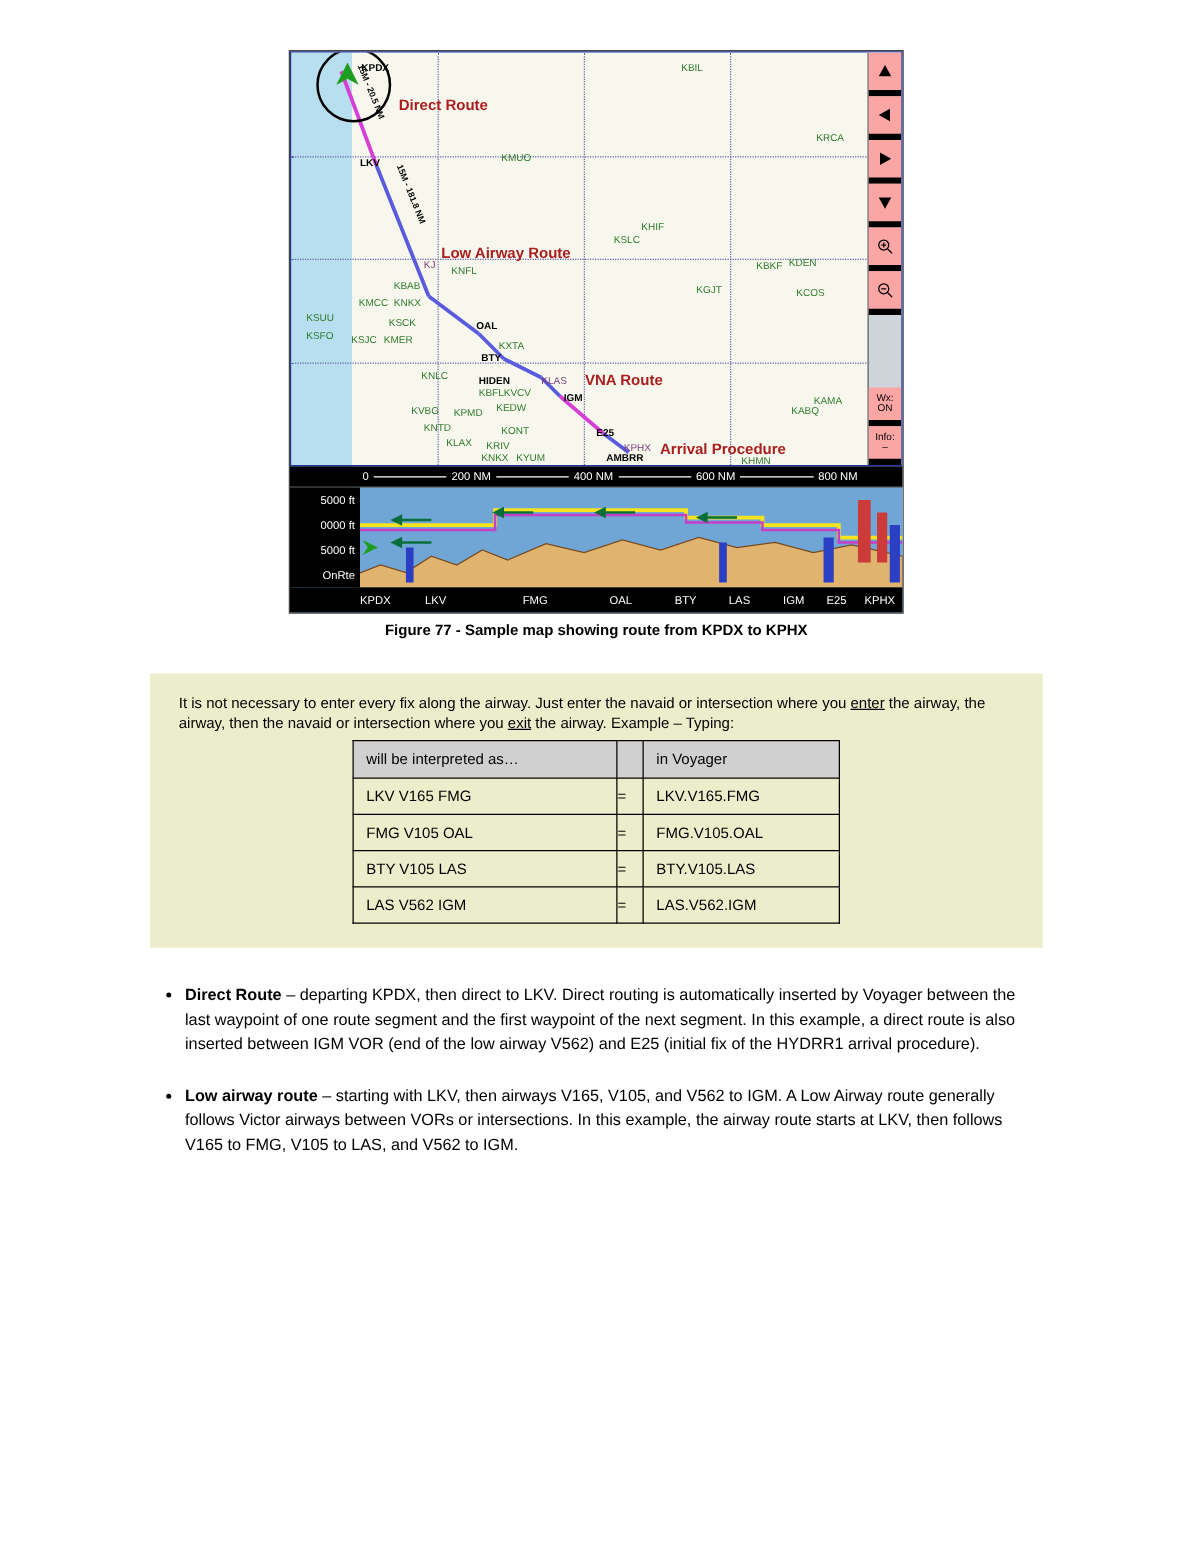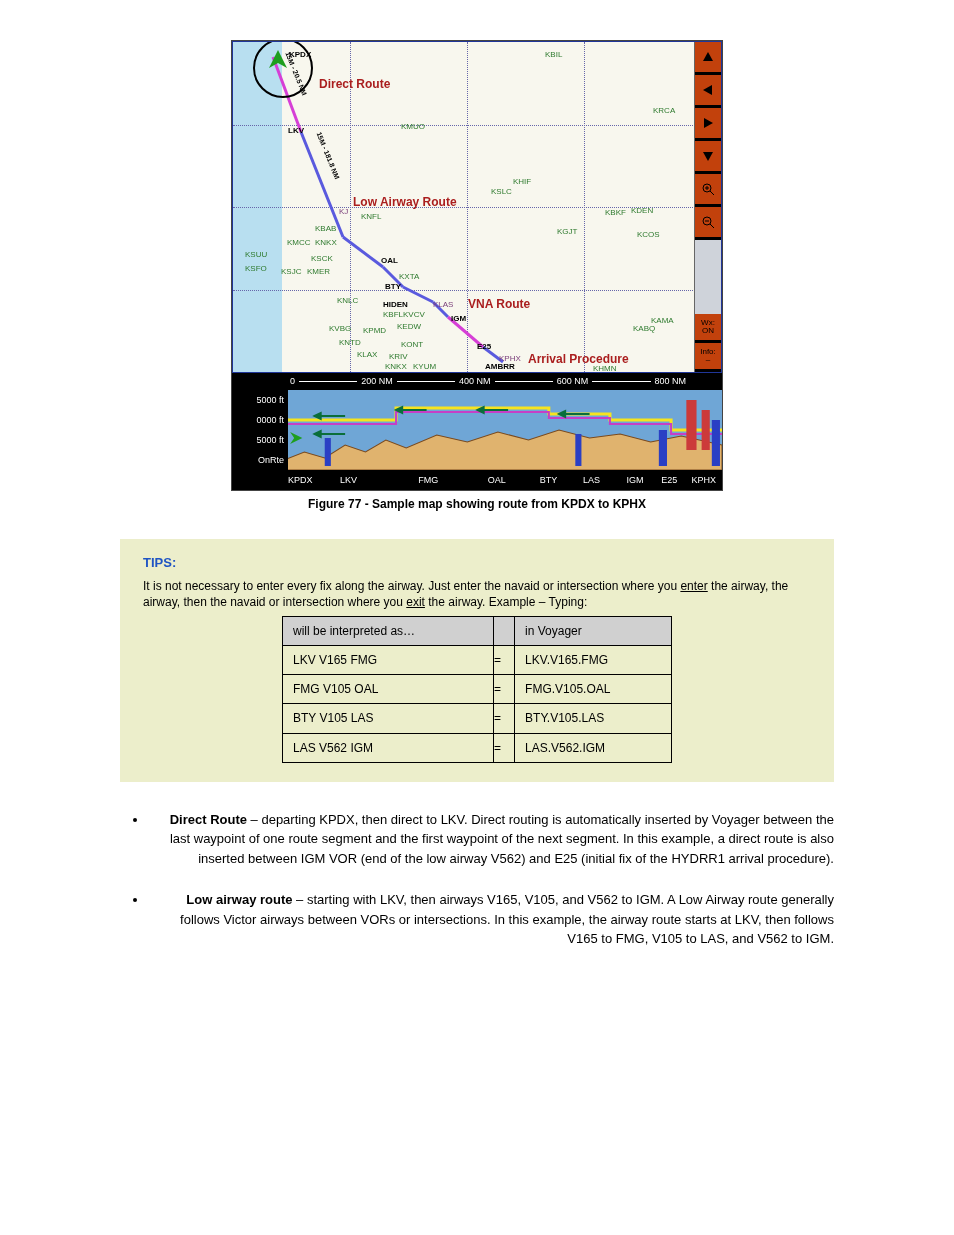--- a/index.html
+++ b/index.html
@@ -34,22 +34,22 @@
   .map-area .ctrl-col {
     position: absolute;
     right: 0; top: 0;
     width: 26px; height: 100%;
     background: #cfd3da;
     border-left: 1px solid #666;
     display: flex; flex-direction: column;
   }
   .ctrl-btn {
     height: 30px;
-    border-bottom: 3px solid #000000;
-    background: #c2410c;
+    border-bottom: 5px solid #000000;
+    background: #fca5a5;
     display: flex; align-items: center; justify-content: center;
     font-size: 11px;
     cursor: pointer;
   }
   .ctrl-btn svg { width: 12px; height: 12px; }
   .ctrl-lbl { font-size: 8px; line-height: 1; text-align: center; }
   .gridline-v { position: absolute; top:0; bottom:0; border-left: 1px dotted #6666aa; }
   .gridline-h { position: absolute; left:0; right:26px; border-top: 1px dotted #6666aa; }
   .wp { position: absolute; font-size: 8px; color: #7a3e7a; white-space: nowrap; }
   .wp.grn { color: #2e7a2e; }
@@ -110,21 +110,21 @@
   table.airway th, table.airway td {
     border: 1px solid #000;
     padding: 6px 10px;
     text-align: left;
     vertical-align: middle;
   }
   table.airway th { background: #d0d0d0; font-weight: normal; }
   table.airway td.sep { width: 6px; padding:0; border-top:1px solid #000; border-bottom:1px solid #000; }
 
   ul.bullets { padding-left: 28px; margin: 0; }
-  ul.bullets > li { margin-bottom: 22px; line-height: 1.5; font-size: 13px; text-align: right; }
+  ul.bullets > li { margin-bottom: 22px; line-height: 1.5; font-size: 13px; }
   ul.bullets .lead { font-weight: bold; }
   .item-body { font-weight: normal; }
 
   .footer { text-align:center; font-size: 11px; margin-top: 40px; }
 </style>
 </head>
 <body>
 
 <div class="page">
 
@@ -328,21 +328,20 @@
           <span style="flex:0 0 7%">E25</span>
           <span style="flex:0 0 7%">KPHX</span>
         </div>
       </div>
 
     </div>
     <div class="caption">Figure 77 - Sample map showing route from KPDX to KPHX</div>
   </div>
 
   <div class="tipbox">
-    <div class="tip-title">TIPS:</div>
     <div class="tip-intro">
       <span>It is not necessary to enter every fix along the airway. Just enter the navaid or intersection where you </span><span class="tip-under">enter</span><span> the airway, the airway, then the navaid or intersection where you </span><span class="tip-under">exit</span><span> the airway. Example – Typing:</span>
     </div>
     <table class="airway">
       <tbody>
           <tr>
         <th>will be interpreted as…</th>
         <th class="sep"></th>
         <th>in Voyager</th>
       </tr>

